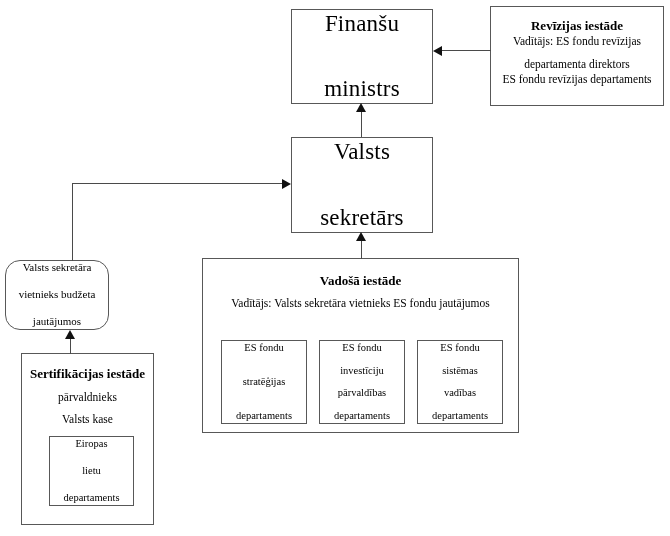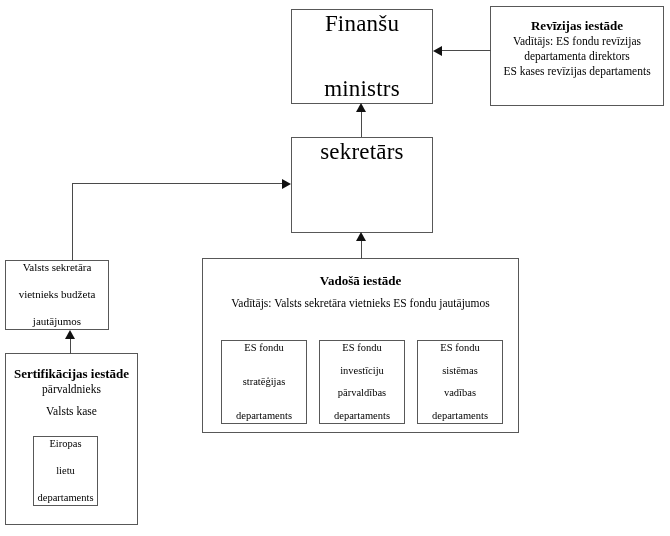--- a/index.html
+++ b/index.html
@@ -37,24 +37,26 @@
     letter-spacing: 0.2px;
   }
   .hdr {
     font-weight: bold;
     font-size: 13px;
     line-height: 1.25;
   }
   .sub {
     font-size: 11.5px;
     line-height: 1.3;
+    margin-top: 8px;
   }
   .small {
     font-size: 11px;
     line-height: 1.25;
+    border-radius: 15px;
   }
   .dept {
     font-size: 10.5px;
     line-height: 1.35;
   }
   .gap-6 { margin-top: 0; }
   .gap-4 { margin-top: 7px; }
 
   
   .hline {
@@ -96,49 +98,50 @@
 
   <div class="box title-big" style="left:291px; top:9px; width:142px; height:95px;">
     <div>Finanšu</div>
     <div>ministrs</div>
   </div>
 
   <div class="box top-align" style="left:490px; top:6px; width:174px; height:100px; padding-top:11px;">
     <div class="hdr">Revīzijas iestāde</div>
     <div class="sub gap-6">Vadītājs: ES fondu revīzijas</div>
     <div class="sub">departamenta direktors</div>
-    <div class="sub gap-6">ES kases revīzijas departaments</div>
+    <div class="sub gap-6">ES fondu revīzijas departaments</div>
   </div>
 
   <div class="hline" style="left:441px; top:50px; width:50px;"></div>
   <div class="arrow-left" style="left:433px; top:45.5px;"></div>
 
   <div class="box title-big" style="left:291px; top:137px; width:142px; height:96px;">
+    <div>Valsts</div>
     <div>sekretārs</div>
   </div>
 
   <div class="vline" style="left:361px; top:106px; height:31px;"></div>
   <div class="arrow-up" style="left:356px; top:103px;"></div>
 
   <div class="box small" style="left:5px; top:260px; width:104px; height:70px;">
     <div>Valsts sekretāra</div>
     <div>vietnieks budžeta</div>
     <div>jautājumos</div>
   </div>
 
   <div class="vline" style="left:72px; top:183px; height:78px;"></div>
   <div class="hline" style="left:72px; top:183px; width:210px;"></div>
   <div class="arrow-right" style="left:282px; top:178.5px;"></div>
 
-  <div class="box top-align" style="left:5px; top:353px; width:133px; height:172px; padding-top:12px;">
+  <div class="box top-align" style="left:21px; top:353px; width:133px; height:172px; padding-top:12px;">
     <div class="hdr">Sertifikācijas iestāde</div>
     <div class="sub">pārvaldnieks</div>
     <div class="sub gap-4">Valsts kase</div>
 
-    <div class="box dept" style="left:27px; top:82px; width:65px; height:70px;">
+    <div class="box dept" style="left:27px; top:82px; width:85px; height:70px;">
       <div>Eiropas</div>
       <div>lietu</div>
       <div>departaments</div>
     </div>
   </div>
 
   <div class="vline" style="left:70px; top:333px; height:21px;"></div>
   <div class="arrow-up" style="left:65px; top:330px;"></div>
 
   <div class="box top-align" style="left:202px; top:258px; width:317px; height:175px; padding-top:14px;">

